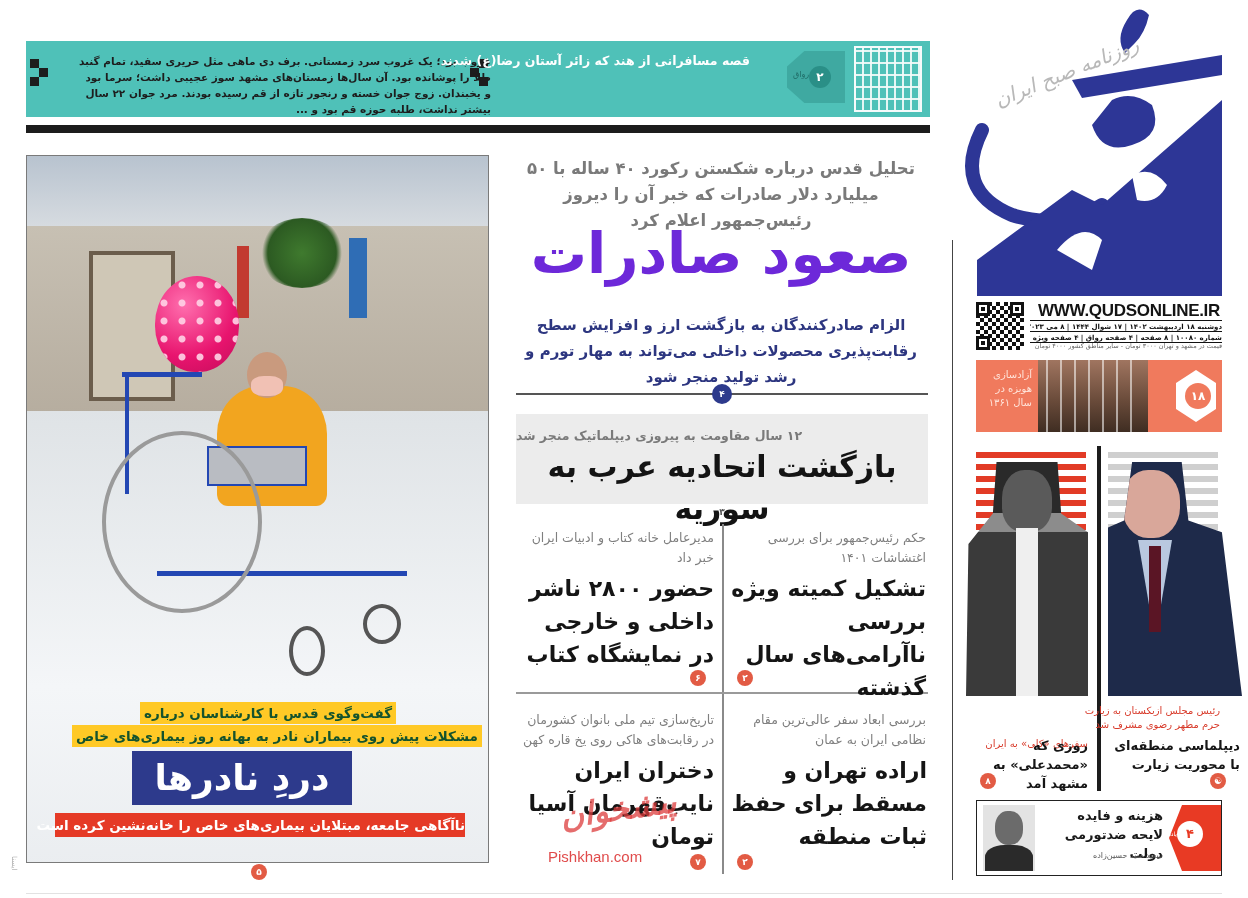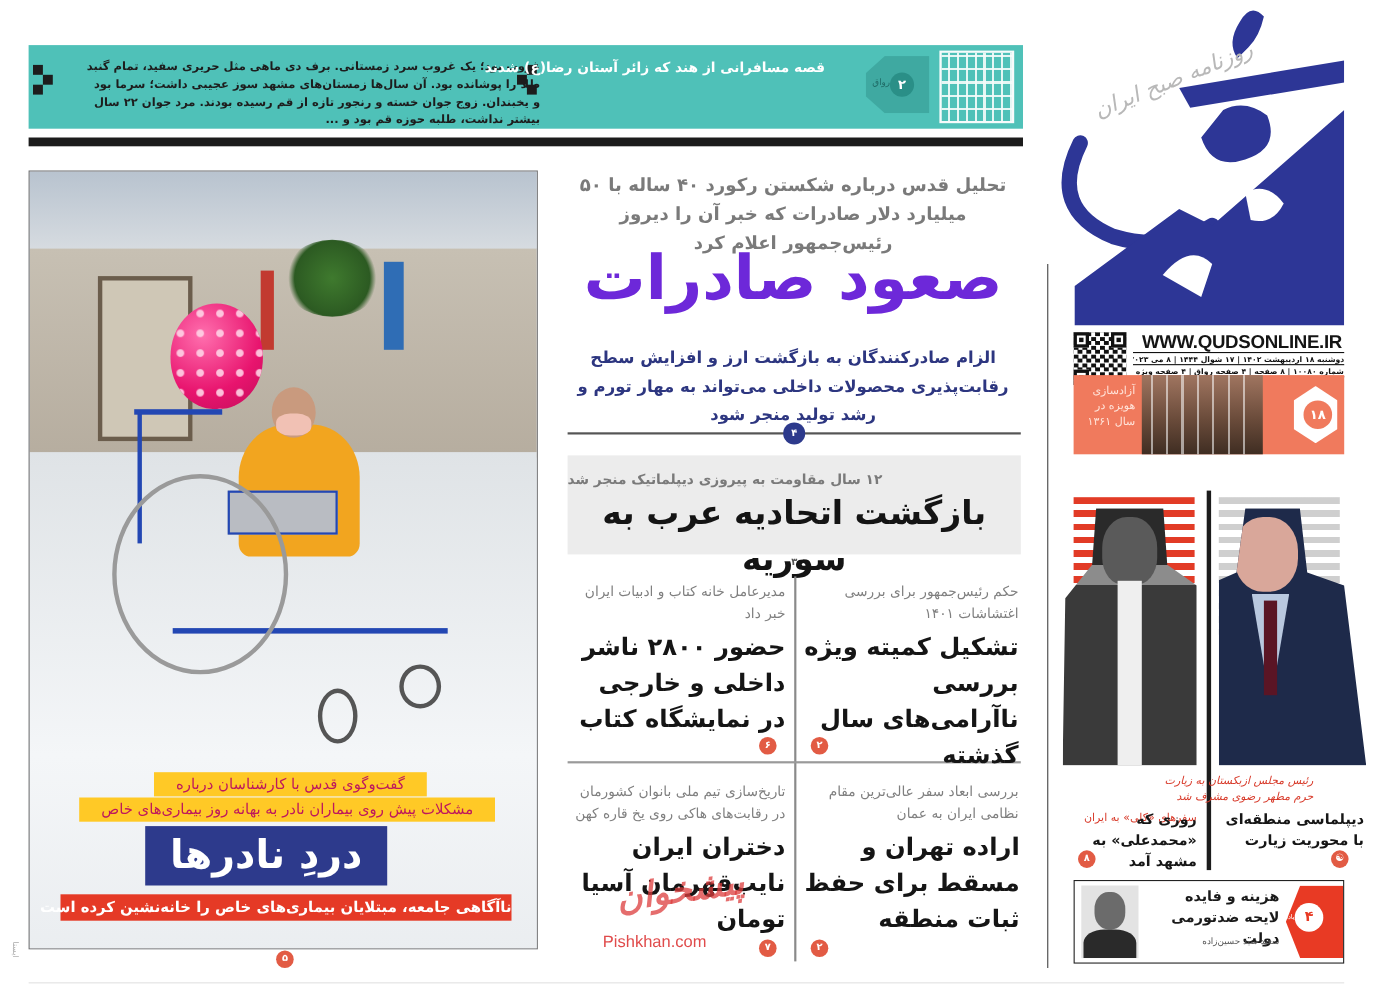--- a/index.html
+++ b/index.html
@@ -25,21 +25,21 @@
   .logo-tag { position: absolute; left: 990px; top: 60px; font-family: "DejaVu Serif", serif; font-size: 20px; color: #b8b8b8; transform: rotate(-22deg); font-style: italic; }
   .url { position: absolute; left: 1032px; top: 301px; width: 188px; font-family: "Liberation Sans", sans-serif; font-weight: bold; font-size: 17px; color: #141414; direction: ltr; text-align: right; letter-spacing: -0.3px; }
   .info-row { position: absolute; left: 1030px; width: 192px; height: 12px; font-size: 7px; line-height: 12px; color: #111; border-top: 1.5px solid #111; text-align: right; white-space: nowrap; overflow: hidden; font-weight: bold; }
   .price { position: absolute; left: 1030px; top: 342px; width: 192px; font-size: 6.5px; color: #666; text-align: right; white-space: nowrap; overflow: hidden; }
   .qr { position: absolute; left: 976px; top: 302px; width: 48px; height: 48px; background:
       conic-gradient(#111 0 25%, #fff 0 50%, #111 0 75%, #fff 0) 0 0/8px 8px; }
   .qr .corner { position: absolute; width: 14px; height: 14px; border: 3px solid #111; background: #fff; }
   .qr .corner::after { content:""; position:absolute; left:2px; top:2px; width:4px; height:4px; background:#111; }
 
   
-  .anniv { position: absolute; left: 976px; top: 341px; width: 246px; height: 72px; background: #f07a5d; }
+  .anniv { position: absolute; left: 976px; top: 360px; width: 246px; height: 72px; background: #f07a5d; }
   .anniv .photo { position: absolute; left: 62px; top: 0; width: 110px; height: 72px; background: linear-gradient(180deg, #a07560 0%, #6b4c3b 55%, #3f2d22 100%); }
   .anniv .stripes { position: absolute; left: 70px; top: 0; width: 90px; height: 72px; background: repeating-linear-gradient(90deg, rgba(255,255,255,.55) 0 2px, transparent 2px 14px); }
   .anniv .txt { position: absolute; left: 8px; top: 8px; width: 48px; font-size: 10px; line-height: 14px; color: #ffe3d9; text-align: right; }
   .anniv .hex { position: absolute; right: 6px; top: 10px; width: 40px; height: 52px; background: #fff; clip-path: polygon(50% 0,100% 25%,100% 75%,50% 100%,0 75%,0 25%); }
   .anniv .hex .n { position: absolute; left: 9px; top: 13px; width: 26px; height: 26px; border-radius: 50%; background: #f07a5d; color: #fff; font-size: 12px; text-align: center; line-height: 26px; font-weight: bold; }
 
   
   .vrule { position: absolute; background: #1c1c1c; }
   .stripes-red { position: absolute; left: 976px; top: 452px; width: 110px; height: 125px; background: repeating-linear-gradient(180deg, #e23b26 0 6px, transparent 6px 12px); }
   .stripes-gray { position: absolute; left: 1108px; top: 452px; width: 110px; height: 125px; background: repeating-linear-gradient(180deg, #cfcfcf 0 6px, transparent 6px 12px); }
@@ -94,21 +94,21 @@
   .ph-balloon { position: absolute; left: 128px; top: 120px; width: 84px; height: 96px; border-radius: 50% 50% 48% 48%; background: radial-gradient(circle at 35% 30%, #ff6fae, #e8146e 60%, #c20d5a); }
   .ph-balloon::before { content: ""; position: absolute; inset: 0; border-radius: inherit; background: radial-gradient(circle, #ffd3e6 3px, transparent 4px) 0 0/18px 18px; opacity: .9; }
   .ph-child { position: absolute; left: 190px; top: 230px; width: 110px; height: 120px; border-radius: 40% 40% 10% 10%; background: #f2a51f; }
   .ph-head { position: absolute; left: 220px; top: 196px; width: 40px; height: 46px; border-radius: 50%; background: #c99a7e; }
   .ph-mask { position: absolute; left: 224px; top: 220px; width: 32px; height: 20px; border-radius: 40%; background: #f1c1b4; }
   .ph-wheel { position: absolute; border-radius: 50%; border: 4px solid #9a9a9a; }
   .ph-chair { position: absolute; left: 98px; top: 218px; width: 4px; height: 120px; background: #2347b3; }
   .ph-seat { position: absolute; left: 180px; top: 290px; width: 100px; height: 40px; background: #b9bcc2; border: 2px solid #2347b3; }
   .ph-frame-h { position: absolute; height: 5px; background: #2347b3; }
 
-  .yellow-line { position: absolute; background: #ffc926; font-size: 13.5px; font-weight: normal; color: #be185d; padding: 0 20px; line-height: 22px; white-space: nowrap; }
+  .yellow-line { position: absolute; background: #ffc926; font-size: 13.5px; font-weight: bold; color: #14532d; padding: 0 4px; line-height: 22px; white-space: nowrap; }
   .blue-title { position: absolute; left: 132px; top: 751px; width: 220px; height: 54px; background: #2d3a8c; color: #fff; font-size: 36px; font-weight: bold; text-align: center; line-height: 54px; }
   .red-line { position: absolute; left: 55px; top: 813px; width: 410px; height: 24px; background: #e53a26; color: #fff; font-size: 13.5px; font-weight: bold; text-align: center; line-height: 24px; white-space: nowrap; }
 
   .side-credit { position: absolute; left: 6px; top: 840px; width: 12px; height: 30px; font-size: 7px; color: #aaa; writing-mode: vertical-rl; }
   .bottom-rule { position: absolute; left: 26px; top: 893px; width: 1196px; height: 1px; background: #e2e2e2; }
 </style>
 </head>
 <body>
 
 <div class="banner">
@@ -169,21 +169,21 @@
   <div class="shirt"></div>
   <div class="tie"></div>
 </div>
 <div class="vrule" style="left:1097px; top:446px; width:4px; height:345px;"></div>
 <div class="vrule" style="left:952px; top:240px; width:1px; height:640px; background:#444;"></div>
 
 <div class="rc-kicker" style="left:966px; top:737px; width:122px;">سفرهای «کلی» به ایران</div>
 <div class="rc-head" style="left:966px; top:736px; width:122px;">روزی که «محمدعلی» به مشهد آمد</div>
 <div class="pg-dot" style="left:980px; top:773px;">۸</div>
 
-<div class="rc-kicker" style="left:1058px; top:704px; width:136px;font-style:italic;">رئیس مجلس ازبکستان به زیارت حرم مطهر رضوی مشرف شد</div>
+<div class="rc-kicker" style="left:1084px; top:704px; width:136px;">رئیس مجلس ازبکستان به زیارت حرم مطهر رضوی مشرف شد</div>
 <div class="rc-head" style="left:1104px; top:736px; width:136px;">دیپلماسی منطقه‌ای با محوریت زیارت</div>
 <div class="pg-dot" style="left:1210px; top:773px;">☯</div>
 
 <div class="colbox">
   <div class="hexr"></div>
   <span class="n">۴</span>
   <span class="lbl">یادداشت</span>
   <div class="title">هزینه و فایده لایحه ضدتورمی دولت</div>
   <div class="author">سعید سید حسین‌زاده</div>
   <div class="mug">

